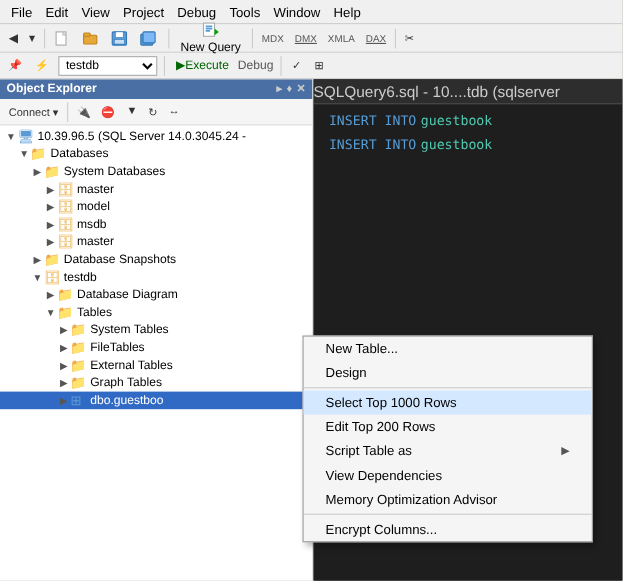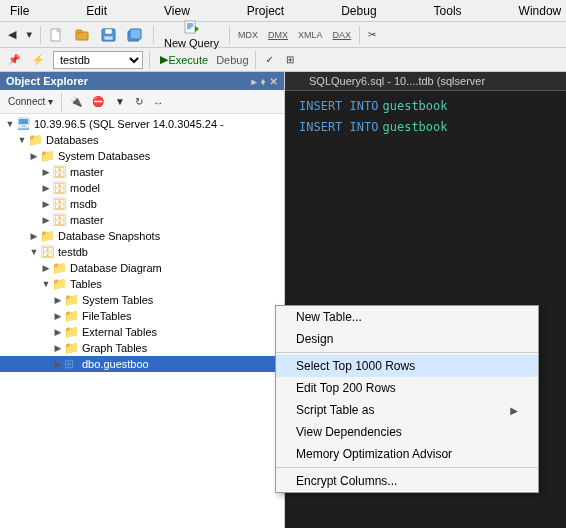--- a/index.html
+++ b/index.html
@@ -14,21 +14,20 @@
     }
 
     
     .menubar {
       background: #f0f0f0;
       border-bottom: 1px solid #ccc;
       display: flex;
       align-items: center;
       height: 22px;
       padding: 0 4px;
-      gap: 45px;
     }
     .menubar-item {
       padding: 2px 6px;
       cursor: pointer;
       font-size: 12px;
       color: #000;
     }
 
     
     .toolbar {
@@ -188,22 +187,22 @@
     .sql-panel {
       flex: 1;
       background: #1e1e1e;
       overflow: hidden;
       display: flex;
       flex-direction: column;
     }
     .sql-tab {
       background: #2d2d2d;
       color: #ccc;
-      font-size: 11px;
-      padding: 3px 24px;
+      font-size: 14px;
+      padding: 3px 0;
       border-bottom: 1px solid #555;
       display: flex;
       align-items: center;
       gap: 4px;
     }
     .sql-content {
       flex: 1;
       padding: 6px;
       font-family: 'Consolas', monospace;
       font-size: 12px;

